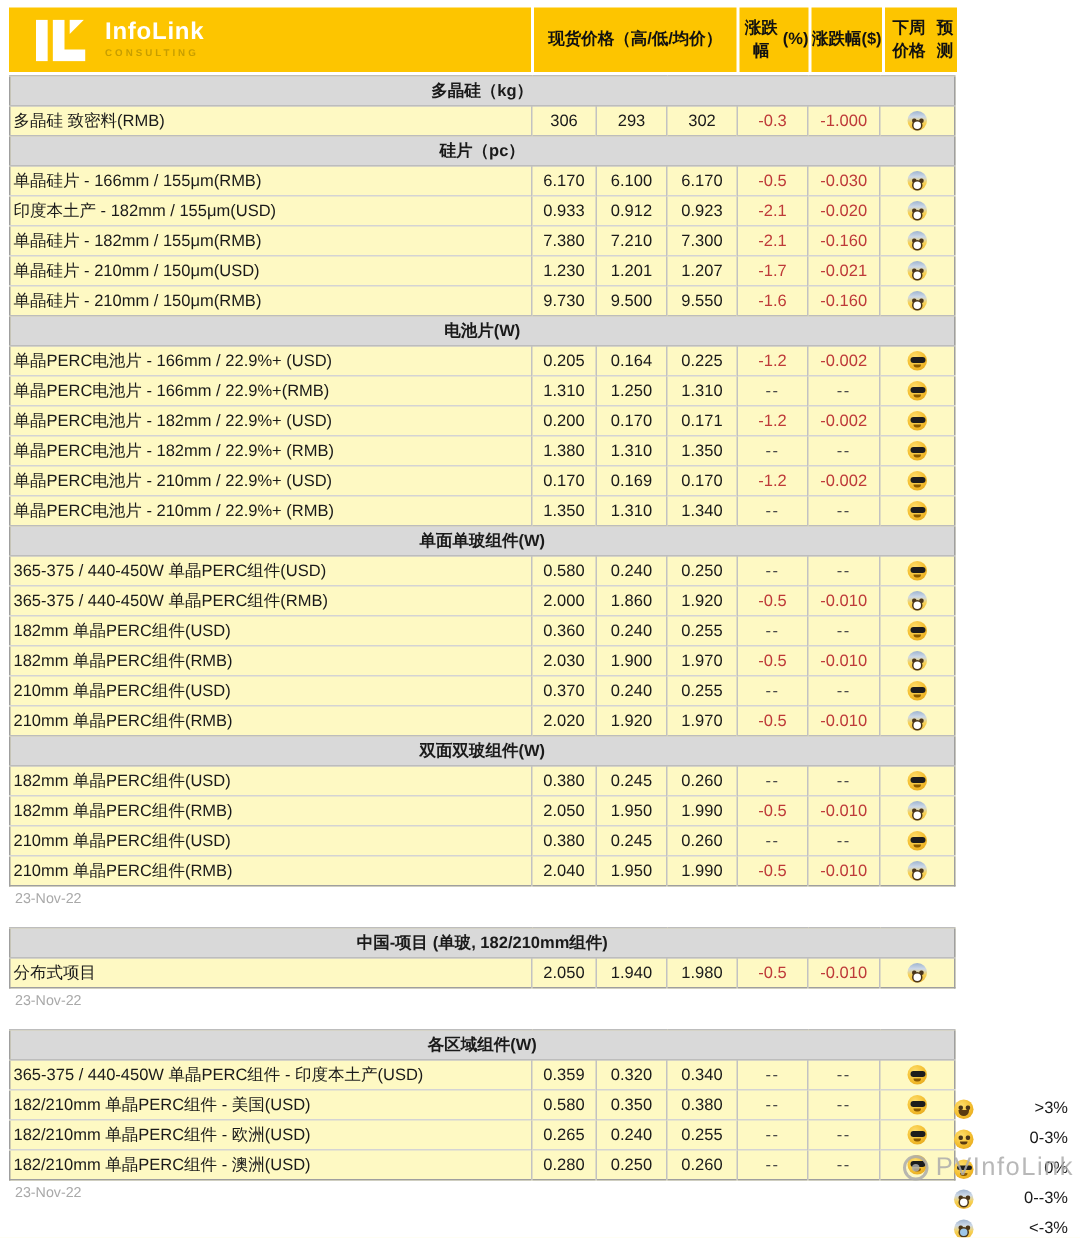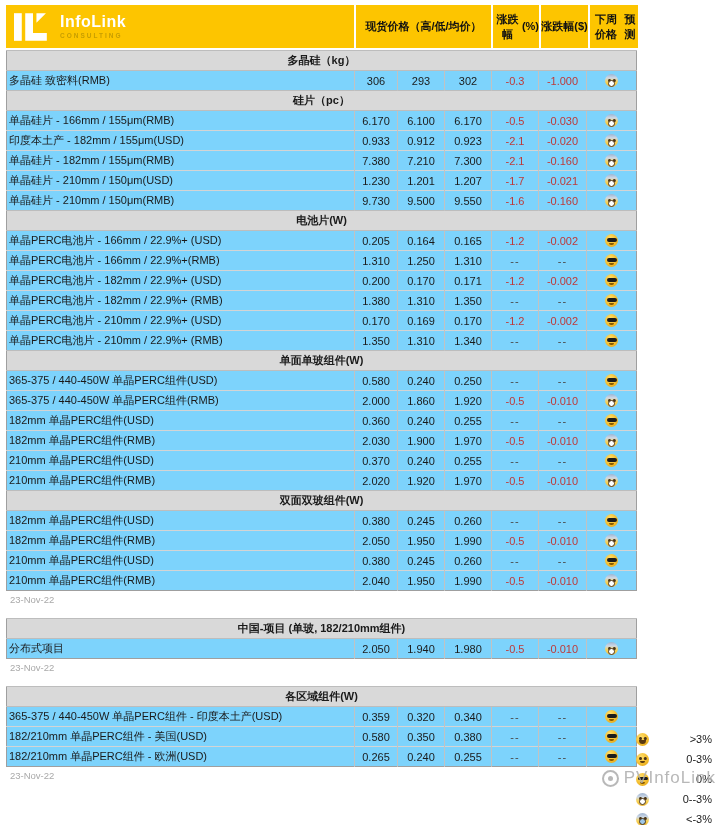--- a/index.html
+++ b/index.html
@@ -8,28 +8,28 @@
   .page { position:relative; width:720px; height:825px; background:#fff; overflow:hidden; padding-top:5px; }
 
   
   .brand-header {
     margin-left:6px; width:630px; height:43px;
     display:grid; grid-template-columns:348px 135px 46px 47px 48px;
     column-gap:2px; background:#fff;
   }
   .hcell { background:#fdc500; display:flex; align-items:center; justify-content:center;
            font-size:11px; font-weight:bold; color:#111; line-height:1.35; text-align:center; }
-  .hcell.logo-cell { flex-direction:row; justify-content:flex-start; padding-left:8px; gap:8px; }
+  .hcell.logo-cell { flex-direction:row; justify-content:flex-start; padding-left:18px; gap:8px; }
   .brand-text { display:flex; flex-direction:column; align-items:flex-start; line-height:1; }
   .brand-name { color:#fff; font-size:16px; font-weight:bold; letter-spacing:.5px; }
   .brand-sub  { color:#c79e00; font-size:6.5px; letter-spacing:2px; margin-top:3px; }
 
   
   #tables-root { margin-left:6px; width:630px; margin-top:2px; }
-  table.ptable { width:630px; table-layout:fixed; border-collapse:collapse; background:#7dd3fc;
+  table.ptable { width:630px; table-layout:fixed; border-collapse:collapse; background:#fef9c3;
                  border:1px solid #9f9f9f; }
   table.ptable td { font-size:11px; color:#1a1a1a; height:20px; padding:0 2px; }
   td.band { background:#d9d9d9; font-weight:bold; font-size:11.5px; text-align:center; height:17px;
             border-top:1px solid #bdbdbd; border-bottom:1px solid #bdbdbd; }
   td.desc { text-align:left; padding-left:7px; border-right:1px solid #c2c2c2; white-space:nowrap; overflow:hidden; }
   td.num  { text-align:center; border-right:1px solid #c2c2c2; }
   td.last { text-align:center; }
   tr.data-row { border-bottom:1px solid #d4d4d4; }
   tr.data-row:last-child { border-bottom:none; }
   .neg { color:#be3a39; }
@@ -177,21 +177,21 @@
             <td class="num"><span class="neg">-0.160</span></td>
             <td class="last"><span class="emoji emoji-fearful"></span></td>
           </tr>
           <tr>
             <td class="band" colspan="7">电池片(W)</td>
           </tr>
           <tr class="data-row">
             <td class="desc">单晶PERC电池片 - 166mm / 22.9%+ (USD)</td>
             <td class="num">0.205</td>
             <td class="num">0.164</td>
-            <td class="num">0.165</td>
+            <td class="num">0.225</td>
             <td class="num"><span class="neg">-1.2</span></td>
             <td class="num"><span class="neg">-0.002</span></td>
             <td class="last"><span class="emoji emoji-sunglasses"></span></td>
           </tr>
           <tr class="data-row">
             <td class="desc">单晶PERC电池片 - 166mm / 22.9%+(RMB)</td>
             <td class="num">1.310</td>
             <td class="num">1.250</td>
             <td class="num">1.310</td>
             <td class="num"><span class="dash">--</span></td>
@@ -389,20 +389,29 @@
             <td class="num">0.380</td>
             <td class="num"><span class="dash">--</span></td>
             <td class="num"><span class="dash">--</span></td>
             <td class="last"><span class="emoji emoji-sunglasses"></span></td>
           </tr>
           <tr class="data-row">
             <td class="desc">182/210mm 单晶PERC组件 - 欧洲(USD)</td>
             <td class="num">0.265</td>
             <td class="num">0.240</td>
             <td class="num">0.255</td>
+            <td class="num"><span class="dash">--</span></td>
+            <td class="num"><span class="dash">--</span></td>
+            <td class="last"><span class="emoji emoji-sunglasses"></span></td>
+          </tr>
+          <tr class="data-row">
+            <td class="desc">182/210mm 单晶PERC组件 - 澳洲(USD)</td>
+            <td class="num">0.280</td>
+            <td class="num">0.250</td>
+            <td class="num">0.260</td>
             <td class="num"><span class="dash">--</span></td>
             <td class="num"><span class="dash">--</span></td>
             <td class="last"><span class="emoji emoji-sunglasses"></span></td>
           </tr>
         </tbody>
       </table>
       <div class="date-note">23-Nov-22</div>
     </div>
 
   <div class="legend" id="legend">

